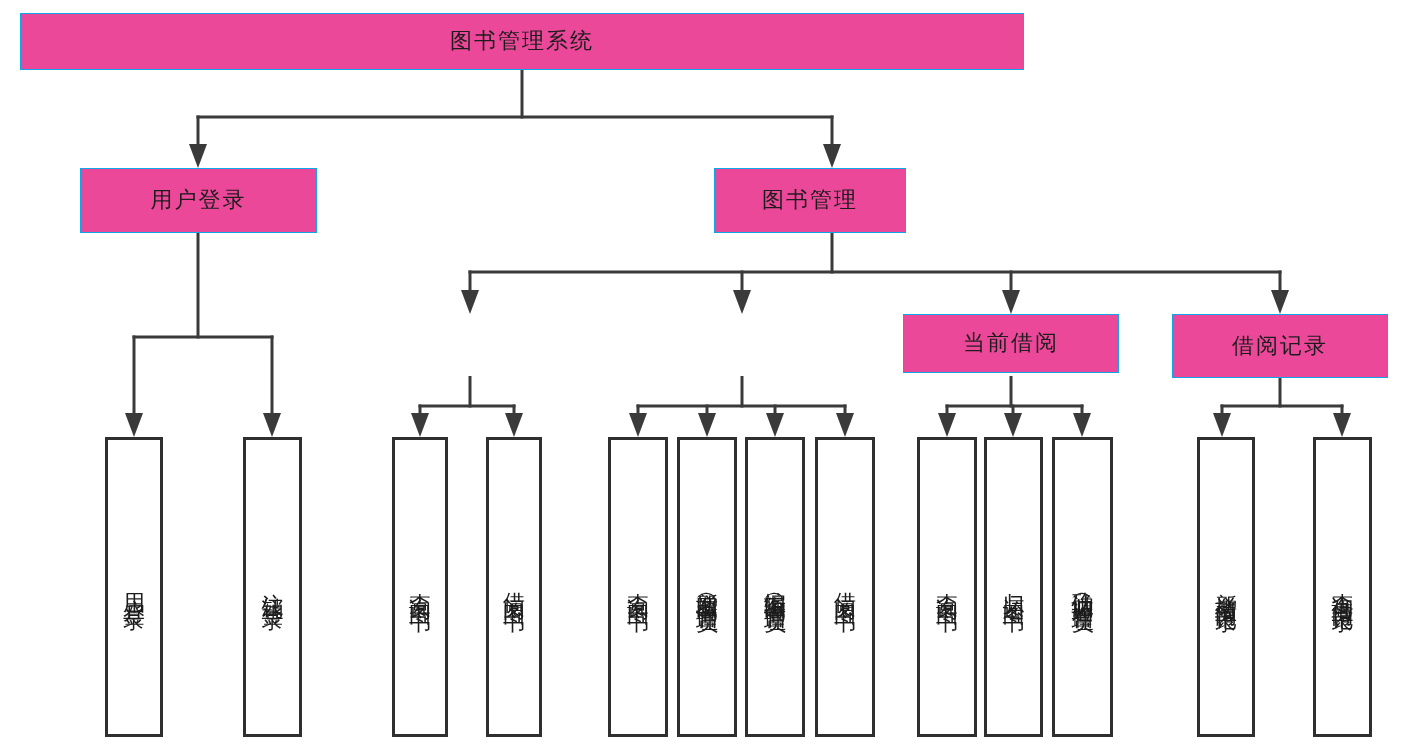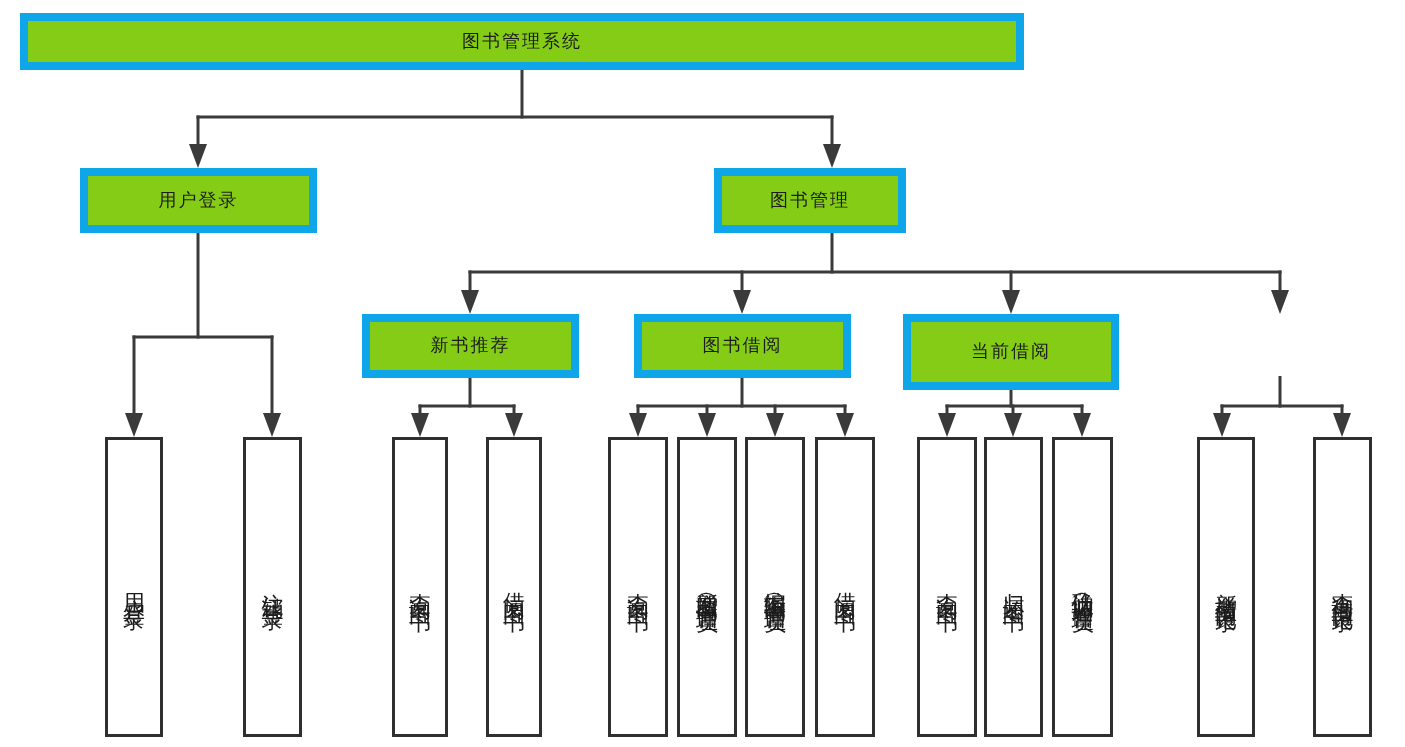--- a/index.html
+++ b/index.html
@@ -2,23 +2,23 @@
 <html><head>
 <meta charset="utf-8">
 <style>
   html,body{margin:0;padding:0;background:#ffffff;}
   .stage{
     position:relative;width:1405px;height:747px;background:#ffffff;overflow:hidden;
     font-family:"Liberation Sans","DejaVu Sans",sans-serif;color:#1c1c1c;
   }
   .connectors{position:absolute;left:0;top:0;width:1405px;height:747px;z-index:1;}
   .node{
-    position:absolute;box-sizing:border-box;background:#84cc16;border:8px solid #0ea5e9;
+    position:absolute;box-sizing:border-box;background:#ec4899;border:1px solid #0ea5e9;
     display:flex;align-items:center;justify-content:center;
-    font-size:18px;letter-spacing:2px;z-index:2;line-height:1.2;
+    font-size:22px;letter-spacing:2px;z-index:2;line-height:1.2;
     white-space:nowrap;
   }
   .vnode{
     position:absolute;box-sizing:border-box;background:#ffffff;border:3px solid #2f2f2f;
     writing-mode:vertical-rl;text-orientation:mixed;
     display:flex;align-items:center;justify-content:center;
     font-size:22px;letter-spacing:6px;z-index:2;padding:6px 0;
   }
   .watermark{
     position:absolute;right:8px;bottom:5px;z-index:3;
@@ -90,23 +90,22 @@
     <line x1="1342" y1="404.5" x2="1342" y2="416"></line>
     <polygon stroke="none" points="1213,413 1231,413 1222,437"></polygon>
     <polygon stroke="none" points="1333,413 1351,413 1342,437"></polygon>
   </svg>
 
   <div class="node" style="left:20px;top:13px;width:1004px;height:57px">图书管理系统</div>
 
   <div class="node" style="left:80px;top:168px;width:237px;height:65px">用户登录</div>
   <div class="node" style="left:714px;top:168px;width:192px;height:65px">图书管理</div>
 
-  <div class="node" style="left:362px;top:314px;width:217px;height:64px">新书推荐</div>
-  <div class="node" style="left:634px;top:314px;width:217px;height:64px">图书借阅</div>
-  <div class="node" style="left:903px;top:314px;width:216px;height:76px">当前借阅</div>
+  <div class="node" style="left:903px;top:314px;width:216px;height:59px">当前借阅</div>
+  <div class="node" style="left:1172px;top:314px;width:216px;height:64px">借阅记录</div>
 
   <div class="vnode" style="left:105px;top:437px;width:58px;height:300px">用户登录</div>
   <div class="vnode" style="left:243px;top:437px;width:59px;height:300px">注销登录</div>
 
   <div class="vnode" style="left:392px;top:437px;width:56px;height:300px">查询图书</div>
   <div class="vnode" style="left:486px;top:437px;width:56px;height:300px">借阅图书</div>
 
   <div class="vnode" style="left:608px;top:437px;width:60px;height:300px">查询图书</div>
   <div class="vnode" style="left:677px;top:437px;width:60px;height:300px;letter-spacing:3px">新增图书（管理员）</div>
   <div class="vnode" style="left:745px;top:437px;width:60px;height:300px;letter-spacing:3px">编辑图书（管理员）</div>

